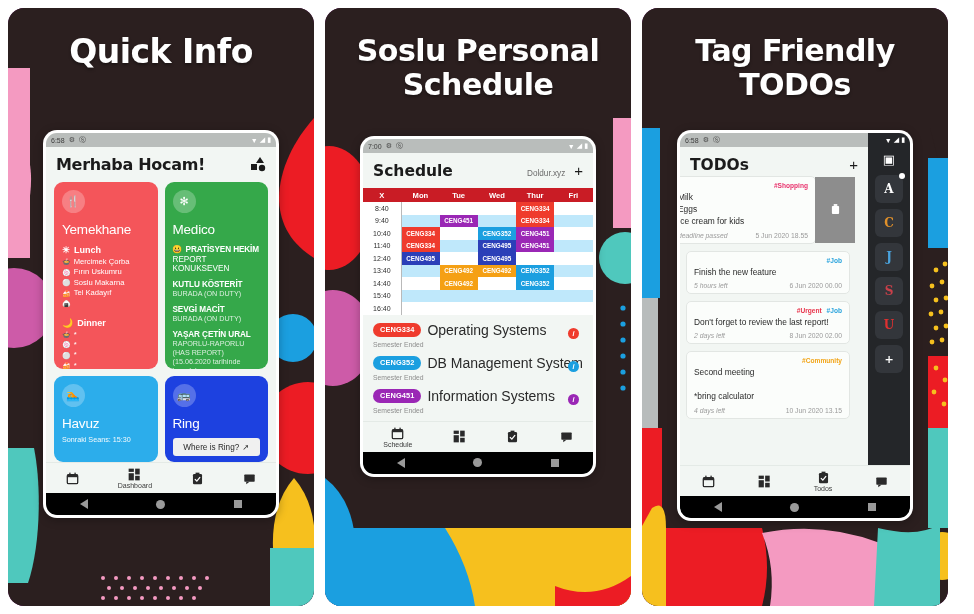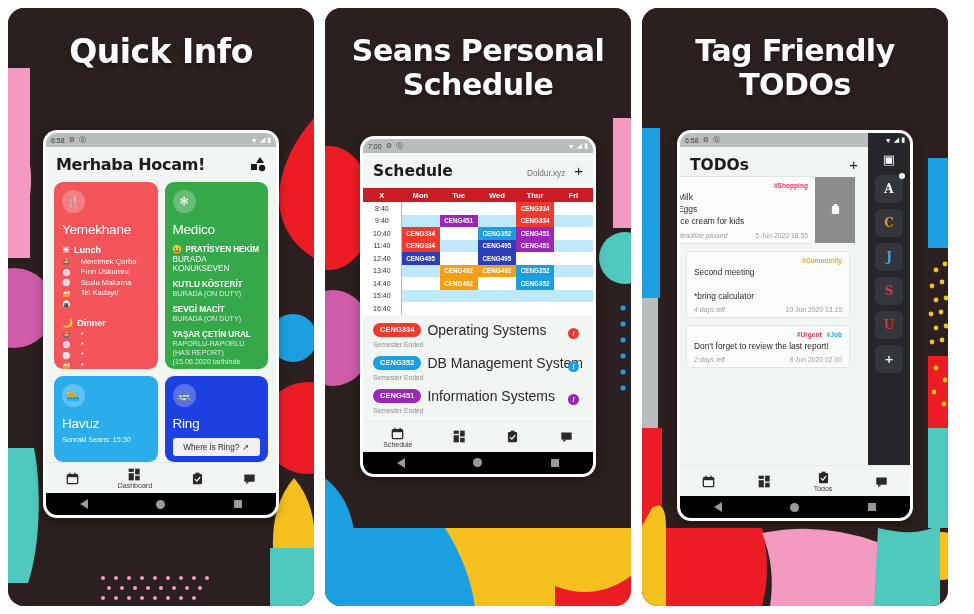--- a/index.html
+++ b/index.html
@@ -116,21 +116,21 @@
   .cards { padding: 2px 8px 0; display:grid; grid-template-columns: 1fr 1fr; gap: 7px; }
   .card { border-radius: 9px; padding: 8px 8px 8px; color:#fff; position:relative; overflow:hidden;}
   .card-red { background:#f4555a; height:187px; }
   .card-green { background:#35a84a; height:187px; }
   .card-blue { background:#2cadeb; height:86px; }
   .card-indigo { background:#1d41e0; height:86px; }
   .circ { width:23px;height:23px;border-radius:50%;background:rgba(255,255,255,.25);display:flex;align-items:center;justify-content:center;font-size:11px;}
   .card h2 { font-weight: 400; font-size: 13.5px; margin-top: 9px; letter-spacing:-.2px;}
   .meal-head { display:flex; align-items:center; gap:4px; font-weight:bold; font-size:9px; margin-top:8px;}
   .meal-list { margin-top:2px; }
-  .meal-item { font-size: 7.6px; display:flex; align-items:center; gap:10px; line-height:1.38; }
+  .meal-item { font-size: 7.6px; display:flex; align-items:center; gap:3px; line-height:1.38; }
   .emo { font-size:7px; }
   .med-line-b { font-weight:bold; font-size:8.2px; letter-spacing:-.1px; margin-top:7px;}
   .med-line-s { font-size:7.2px; opacity:.82; line-height:1.25;}
   .sub-small { font-size: 7.2px; margin-top:4px; opacity:.95;}
   .ring-btn {
     margin-top: 7px; background:#f0f0f0; color:#2a2a2a; border-radius:3px;
     font-size: 8.2px; padding: 4px 3px; text-align:right; display:flex; align-items:center; justify-content:center; gap:3px;
   }
   .mor { font-size:8px; font-weight:bold; margin-top:4px;}
 
@@ -331,21 +331,21 @@
             </div>
           </div>
 
           <div class="card card-green">
             <div class="circ">✻</div>
             <h2>Medico</h2>
             <div class="med-line-b" style="display:flex;align-items:center;gap:3px;">
               <span>😀</span>
               <span>PRATİSYEN HEKİM</span>
             </div>
-            <div style="font-size:8.2px;margin-top:1px;">BURADA KONUKSEVEN</div>
+            <div style="font-size:8.2px;margin-top:1px;">REPORT KONUKSEVEN</div>
             <div class="med-line-b">KUTLU KÖSTERİT</div>
             <div class="med-line-s">BURADA (ON DUTY)</div>
             <div class="med-line-b">SEVGİ MACİT</div>
             <div class="med-line-s">BURADA (ON DUTY)</div>
             <div class="med-line-b">YAŞAR ÇETİN URAL</div>
             <div class="med-line-s">RAPORLU-RAPORLU (HAS REPORT) (15.06.2020 tarihinde burada)</div>
 
           </div>
 
           <div class="card card-blue">
@@ -426,21 +426,21 @@
           <circle cx="298" cy="300" r="2.6"></circle>
             <circle cx="298" cy="316" r="2.6"></circle>
           <circle cx="298" cy="332" r="2.6"></circle>
             <circle cx="298" cy="348" r="2.6"></circle>
           <circle cx="298" cy="364" r="2.6"></circle>
             <circle cx="298" cy="380" r="2.6"></circle>
         </g>
       </svg>
     </div>
 
-    <div class="headline">Seans Personal
+    <div class="headline">Soslu Personal
 Schedule</div>
 
     <div class="phone" style="top:128px;">
       <div class="screen">
 
         <div class="statusbar">
           <span>7:00</span>
           <span class="sb-gear">⚙</span>
           <span class="sb-gear">Ⓢ</span>
           <span class="sb-right">
@@ -700,43 +700,53 @@
                   <span class="rt">5 Jun 2020 18.55</span>
                 </div>
                 <div class="swipe-del">
                   <svg width="9" height="11" viewBox="0 0 10 12">
                       <rect x="1" y="2" width="8" height="9" rx="1" fill="#fff"></rect>
                       <rect x="3" y="0" width="4" height="2" fill="#fff"></rect>
                     </svg>
                 </div>
               </div>
 
+              <div class="todo" style="margin-right:6px;">
+                <div class="tags">
+                  <span class="tag-job">#Job</span>
+                </div>
+                <div class="todo-body" style="white-space:pre-line;">Finish the new feature</div>
+                <div class="todo-foot">
+                  <span>5 hours left</span>
+                  <span class="rt">6 Jun 2020 00.00</span>
+                </div>
+              </div>
+
+              <div class="todo" style="margin-right:6px;">
+                <div class="tags">
+                  <span class="tag-urgent">#Urgent</span>
+                  <span class="tag-job" style="margin-left:3px;">#Job</span>
+                </div>
+                <div class="todo-body" style="white-space:pre-line;">Don't forget to review the last report!</div>
+                <div class="todo-foot">
+                  <span>2 days left</span>
+                  <span class="rt">8 Jun 2020 02.00</span>
+                </div>
+              </div>
 
               <div class="todo" style="margin-right:6px;">
                 <div class="tags">
                   <span class="tag-community">#Community</span>
                 </div>
                 <div class="todo-body" style="white-space:pre-line;">Second meeting
 
 *bring calculator</div>
                 <div class="todo-foot">
                   <span>4 days left</span>
                   <span class="rt">10 Jun 2020 13.15</span>
-                </div>
-              </div>
-
-              <div class="todo" style="margin-right:6px;">
-                <div class="tags">
-                  <span class="tag-urgent">#Urgent</span>
-                  <span class="tag-job" style="margin-left:3px;">#Job</span>
-                </div>
-                <div class="todo-body" style="white-space:pre-line;">Don't forget to review the last report!</div>
-                <div class="todo-foot">
-                  <span>2 days left</span>
-                  <span class="rt">8 Jun 2020 02.00</span>
                 </div>
               </div>
             </div>
           </div>
 
           <div class="tagbar">
             <span class="tag-doc">▣</span>
             <div class="tagbtn">
               <span style="color:#ffffff;">A</span>
               <span class="dot"></span>

